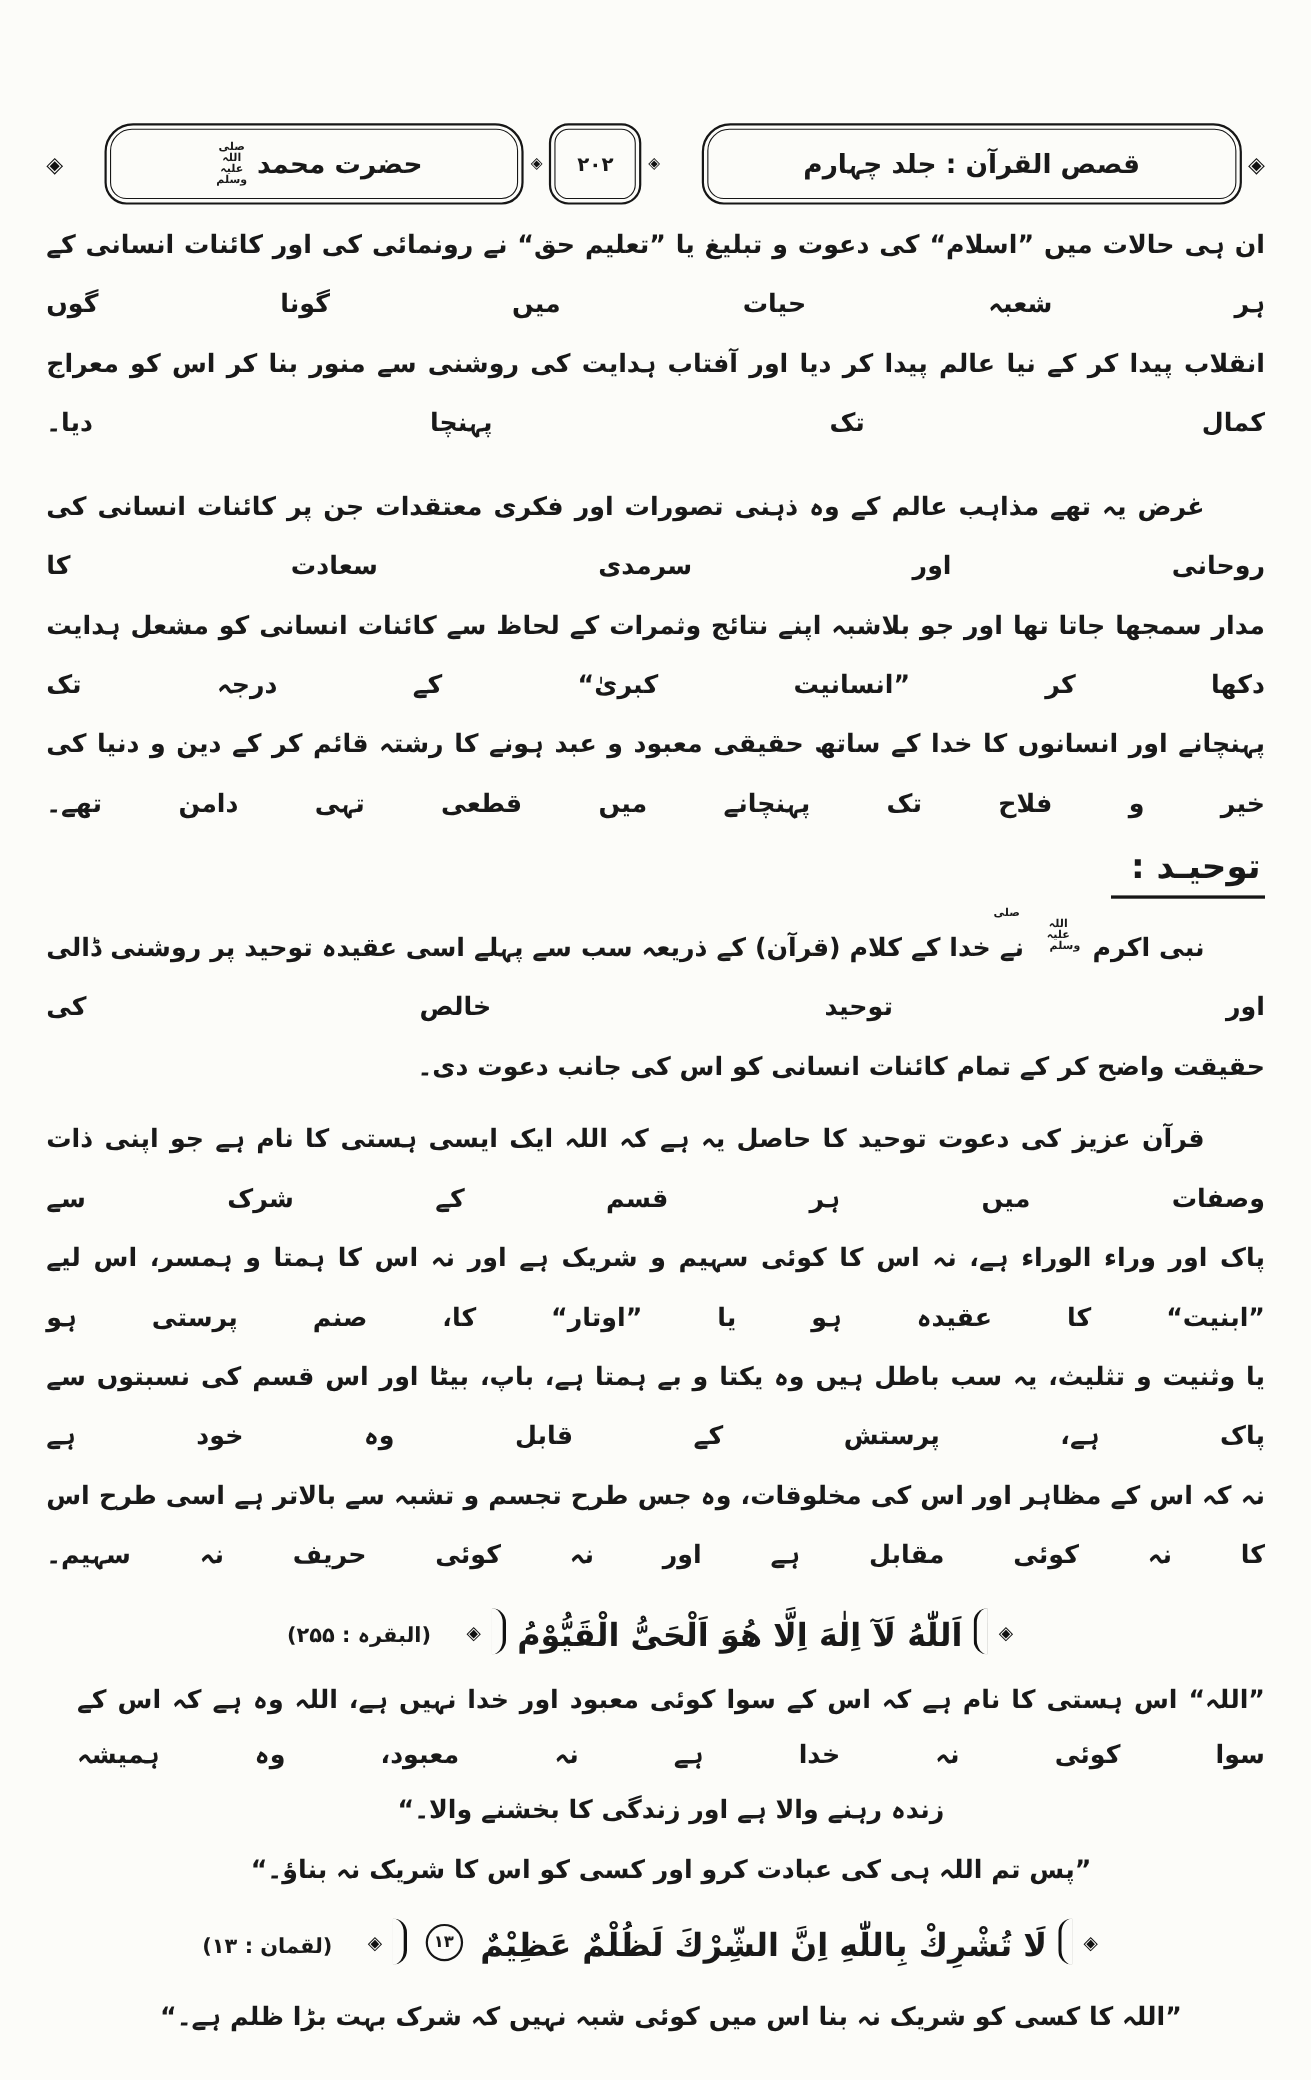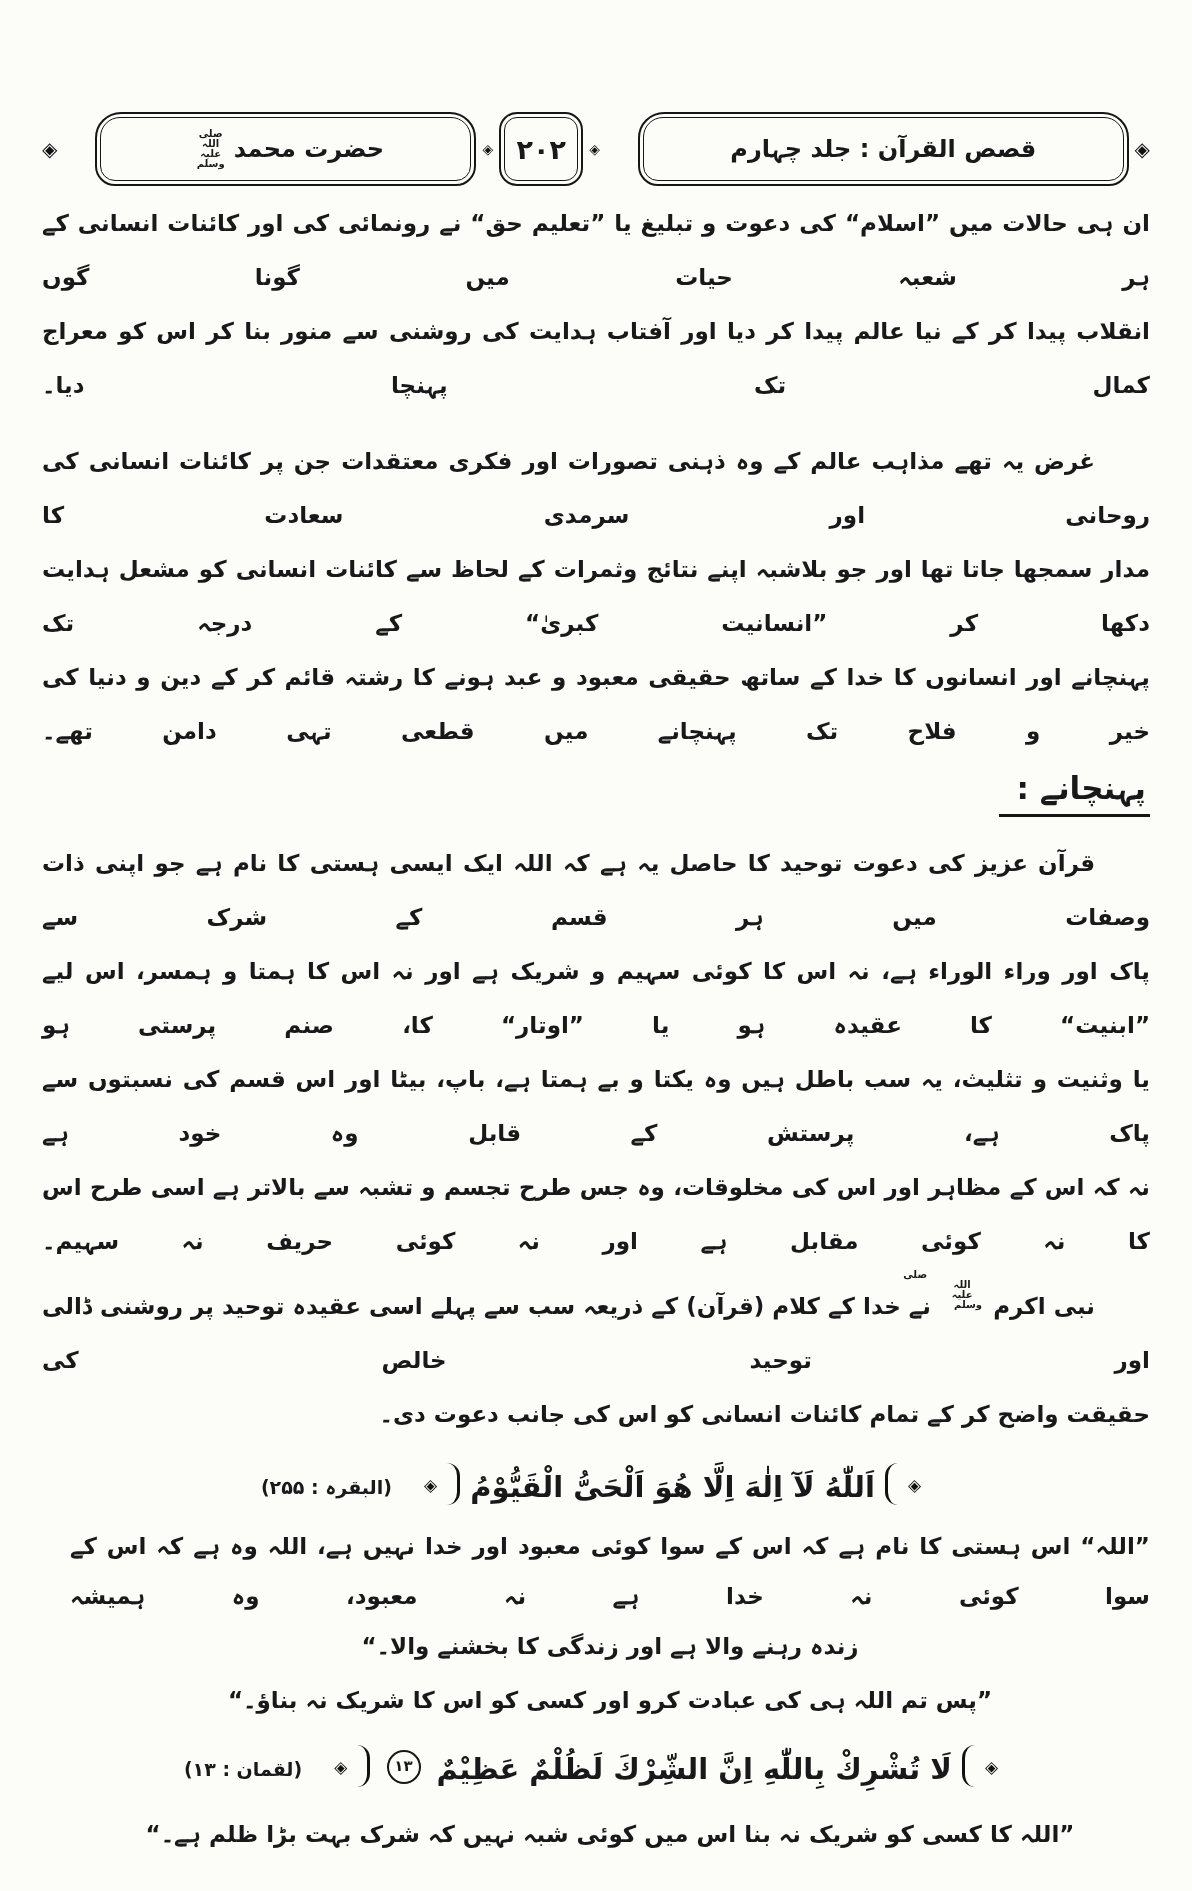--- a/index.html
+++ b/index.html
@@ -47,21 +47,21 @@
     border:2.5px solid #161616;
     border-radius:18px;
     padding:3px;
     box-sizing:border-box;
   }
   .badge-inner {
     height:100%;
     border:1.5px solid #161616;
     border-radius:13px;
     display:flex; align-items:center; justify-content:center;
-    font-weight:bold; font-size:27px;
+    font-weight:bold; font-size:18px;
     box-sizing:border-box;
   }
   .honorific {
     display:inline-block;
     width:40px;
     font-size:10px; line-height:10px;
     font-weight:bold;
     vertical-align:6px;
     text-align:center;
     white-space:normal;
@@ -154,38 +154,38 @@
       <div class="tline">انقلاب پیدا کر کے نیا عالم پیدا کر دیا اور آفتاب ہدایت کی روشنی سے منور بنا کر اس کو معراج کمال تک پہنچا دیا۔</div>
     </div>
 
   <div class="para indent" id="p1">
       <div class="tline">غرض یہ تھے مذاہب عالم کے وہ ذہنی تصورات اور فکری معتقدات جن پر کائنات انسانی کی روحانی اور سرمدی سعادت کا</div>
       <div class="tline">مدار سمجھا جاتا تھا اور جو بلاشبہ اپنے نتائج وثمرات کے لحاظ سے کائنات انسانی کو مشعل ہدایت دکھا کر ”انسانیت کبریٰ“ کے درجہ تک</div>
       <div class="tline">پہنچانے اور انسانوں کا خدا کے ساتھ حقیقی معبود و عبد ہونے کا رشتہ قائم کر کے دین و دنیا کی خیر و فلاح تک پہنچانے میں قطعی تہی دامن تھے۔</div>
     </div>
 
   <div class="sec-heading-row">
-    <span class="sec-heading">پہنچانے :</span>
+    <span class="sec-heading">توحیـد :</span>
+  </div>
+
+  <div class="para right-last indent" id="p3">
+    <div class="tline">
+      <span>نبی اکرم</span>
+      <span class="honorific">صلی اللہ علیہ وسلم</span>
+      <span>نے خدا کے کلام (قرآن) کے ذریعہ سب سے پہلے اسی عقیدہ توحید پر روشنی ڈالی اور توحید خالص کی</span>
+    </div>
+    <div class="tline">حقیقت واضح کر کے تمام کائنات انسانی کو اس کی جانب دعوت دی۔</div>
   </div>
 
   <div class="para indent" id="p4">
       <div class="tline">قرآن عزیز کی دعوت توحید کا حاصل یہ ہے کہ اللہ ایک ایسی ہستی کا نام ہے جو اپنی ذات وصفات میں ہر قسم کے شرک سے</div>
       <div class="tline">پاک اور وراء الوراء ہے، نہ اس کا کوئی سہیم و شریک ہے اور نہ اس کا ہمتا و ہمسر، اس لیے ”ابنیت“ کا عقیدہ ہو یا ”اوتار“ کا، صنم پرستی ہو</div>
       <div class="tline">یا وثنیت و تثلیث، یہ سب باطل ہیں وہ یکتا و بے ہمتا ہے، باپ، بیٹا اور اس قسم کی نسبتوں سے پاک ہے، پرستش کے قابل وہ خود ہے</div>
       <div class="tline">نہ کہ اس کے مظاہر اور اس کی مخلوقات، وہ جس طرح تجسم و تشبہ سے بالاتر ہے اسی طرح اس کا نہ کوئی مقابل ہے اور نہ کوئی حریف نہ سہیم۔</div>
     </div>
-
-  <div class="para right-last indent" id="p3">
-    <div class="tline">
-      <span>نبی اکرم</span>
-      <span class="honorific">صلی اللہ علیہ وسلم</span>
-      <span>نے خدا کے کلام (قرآن) کے ذریعہ سب سے پہلے اسی عقیدہ توحید پر روشنی ڈالی اور توحید خالص کی</span>
-    </div>
-    <div class="tline">حقیقت واضح کر کے تمام کائنات انسانی کو اس کی جانب دعوت دی۔</div>
-  </div>
 
   <div class="verse v1">
     <span class="vorn">◈</span><span class="vcurve open"></span>
     <span>اَللّٰهُ لَآ اِلٰهَ اِلَّا هُوَ اَلْحَیُّ الْقَیُّوْمُ</span>
     <span class="vcurve close"></span><span class="vorn">◈</span>
     <span class="citation">(البقرہ : ۲۵۵)</span>
   </div>
   <div class="trans center-last t1">
       <div class="tline">”اللہ“ اس ہستی کا نام ہے کہ اس کے سوا کوئی معبود اور خدا نہیں ہے، اللہ وہ ہے کہ اس کے سوا کوئی نہ خدا ہے نہ معبود، وہ ہمیشہ</div>
       <div class="tline">زندہ رہنے والا ہے اور زندگی کا بخشنے والا۔“</div>

